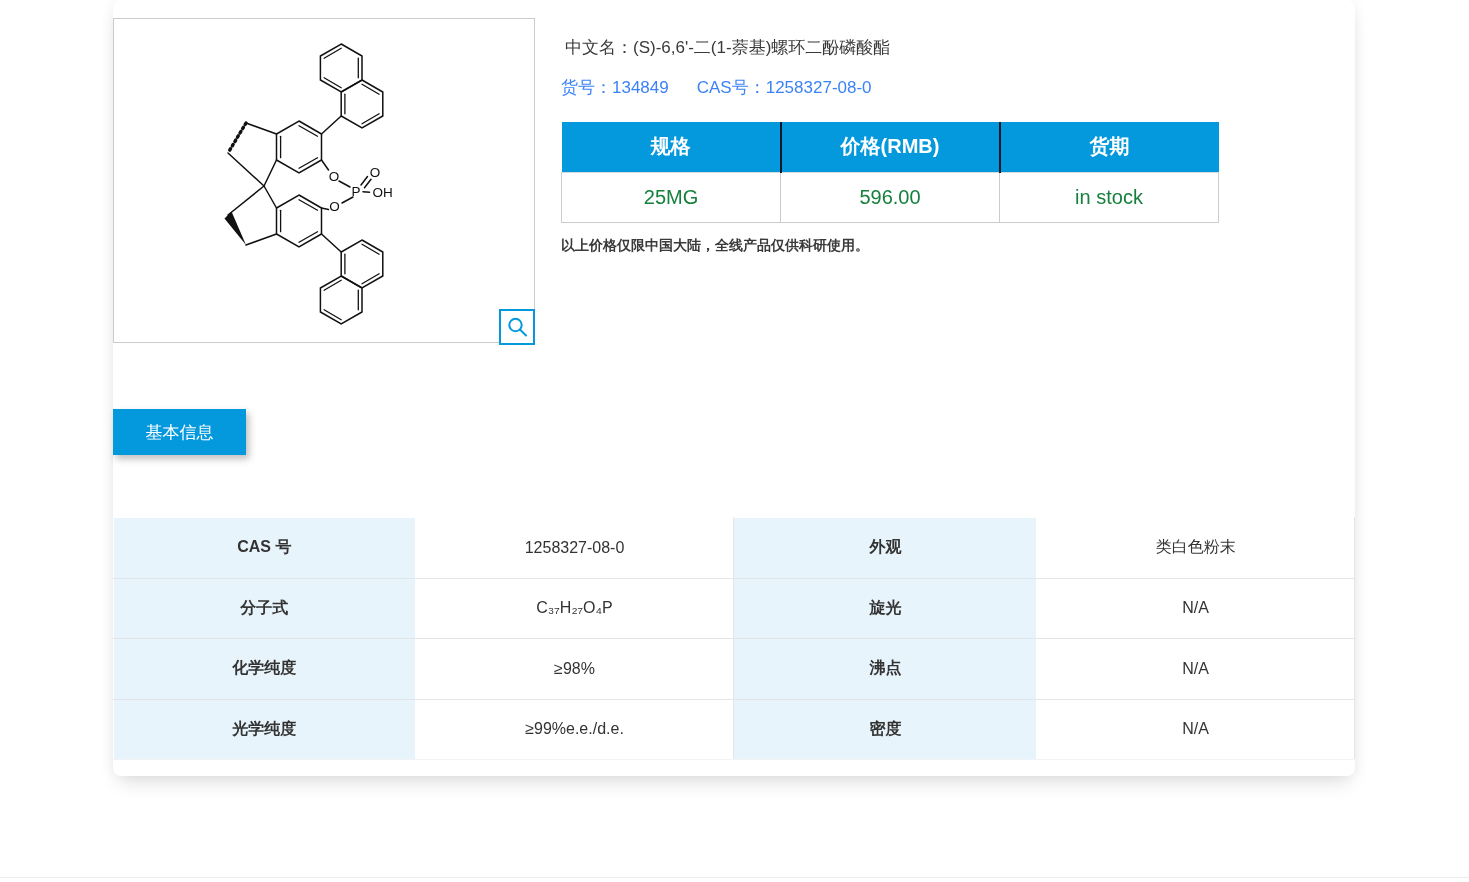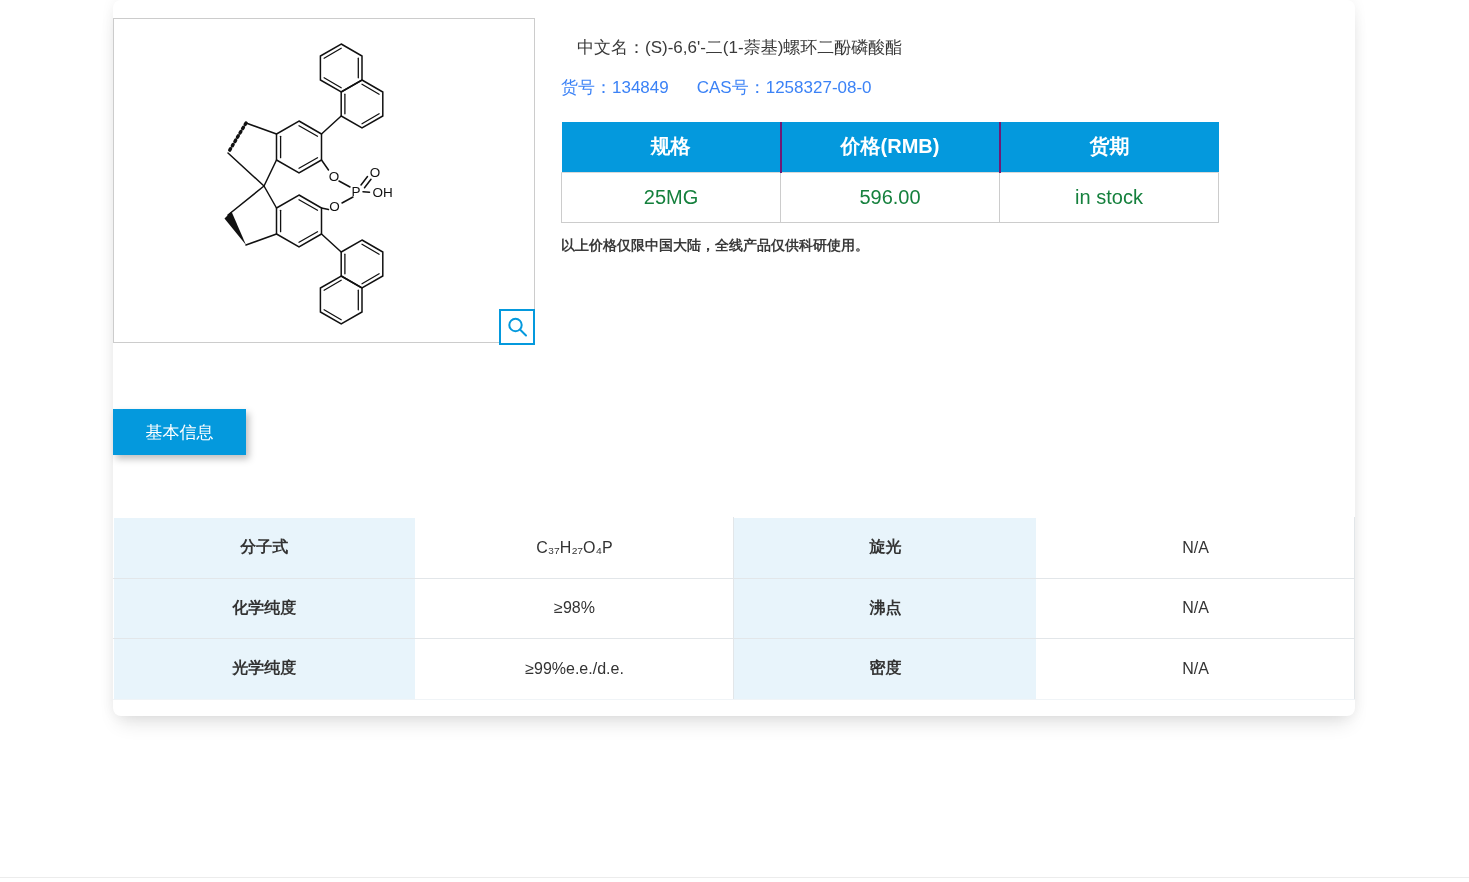--- a/index.html
+++ b/index.html
@@ -37,36 +37,36 @@
   }
   .zoom-btn{
     position:absolute;right:-1px;bottom:-3px;
     width:36px;height:36px;
     background:#fff;
     border:2px solid var(--accent);
     display:flex;align-items:center;justify-content:center;
     cursor:pointer;padding:0;
   }
   .info-col{margin-left:26px;padding-top:18px;flex:1 1 auto;}
-  .name-line{font-size:17px;line-height:24px;margin:0 0 16px 16px;color:#3a3a3a;}
+  .name-line{font-size:17px;line-height:24px;margin:0 0 16px 4px;color:#3a3a3a;}
   .id-line{font-size:17px;line-height:24px;margin:0 0 22px 0;color:#3b82f6;}
   .id-line .gap{display:inline-block;width:28px;}
   
   .price-table{
     border-collapse:collapse;
     width:658px;
     table-layout:fixed;
     font-size:20px;
   }
   .price-table th{
     background:var(--accent);
     color:#ffffff;
     font-weight:bold;
     height:50px;
-    border-left:2px solid #701a75;
+    border-left:2px solid #0f172a;
     border-bottom:1px solid #d9d9d9;
   }
   .price-table th:first-child{border-left:none;}
   .price-table td{
     height:50px;
     text-align:center;
     border:1px solid var(--border-gray);
     color:#15803d;
   }
   .price-note{font-size:14px;color:#3a3a3a;margin-top:14px;font-weight:bold;}
@@ -227,20 +227,26 @@
 
   <table class="props-table">
     <colgroup>
       <col class="c-label1">
         <col class="c-value1">
         <col class="c-label2">
         <col class="c-value2">
     </colgroup>
     <tbody>
       <tr>
+        <td class="label">CAS 号</td>
+        <td>1258327-08-0</td>
+        <td class="label">外观</td>
+        <td>类白色粉末</td>
+      </tr>
+      <tr>
         <td class="label">分子式</td>
         <td>C₃₇H₂₇O₄P</td>
         <td class="label">旋光</td>
         <td>N/A</td>
       </tr>
       <tr>
         <td class="label">化学纯度</td>
         <td>≥98%</td>
         <td class="label">沸点</td>
         <td>N/A</td>

